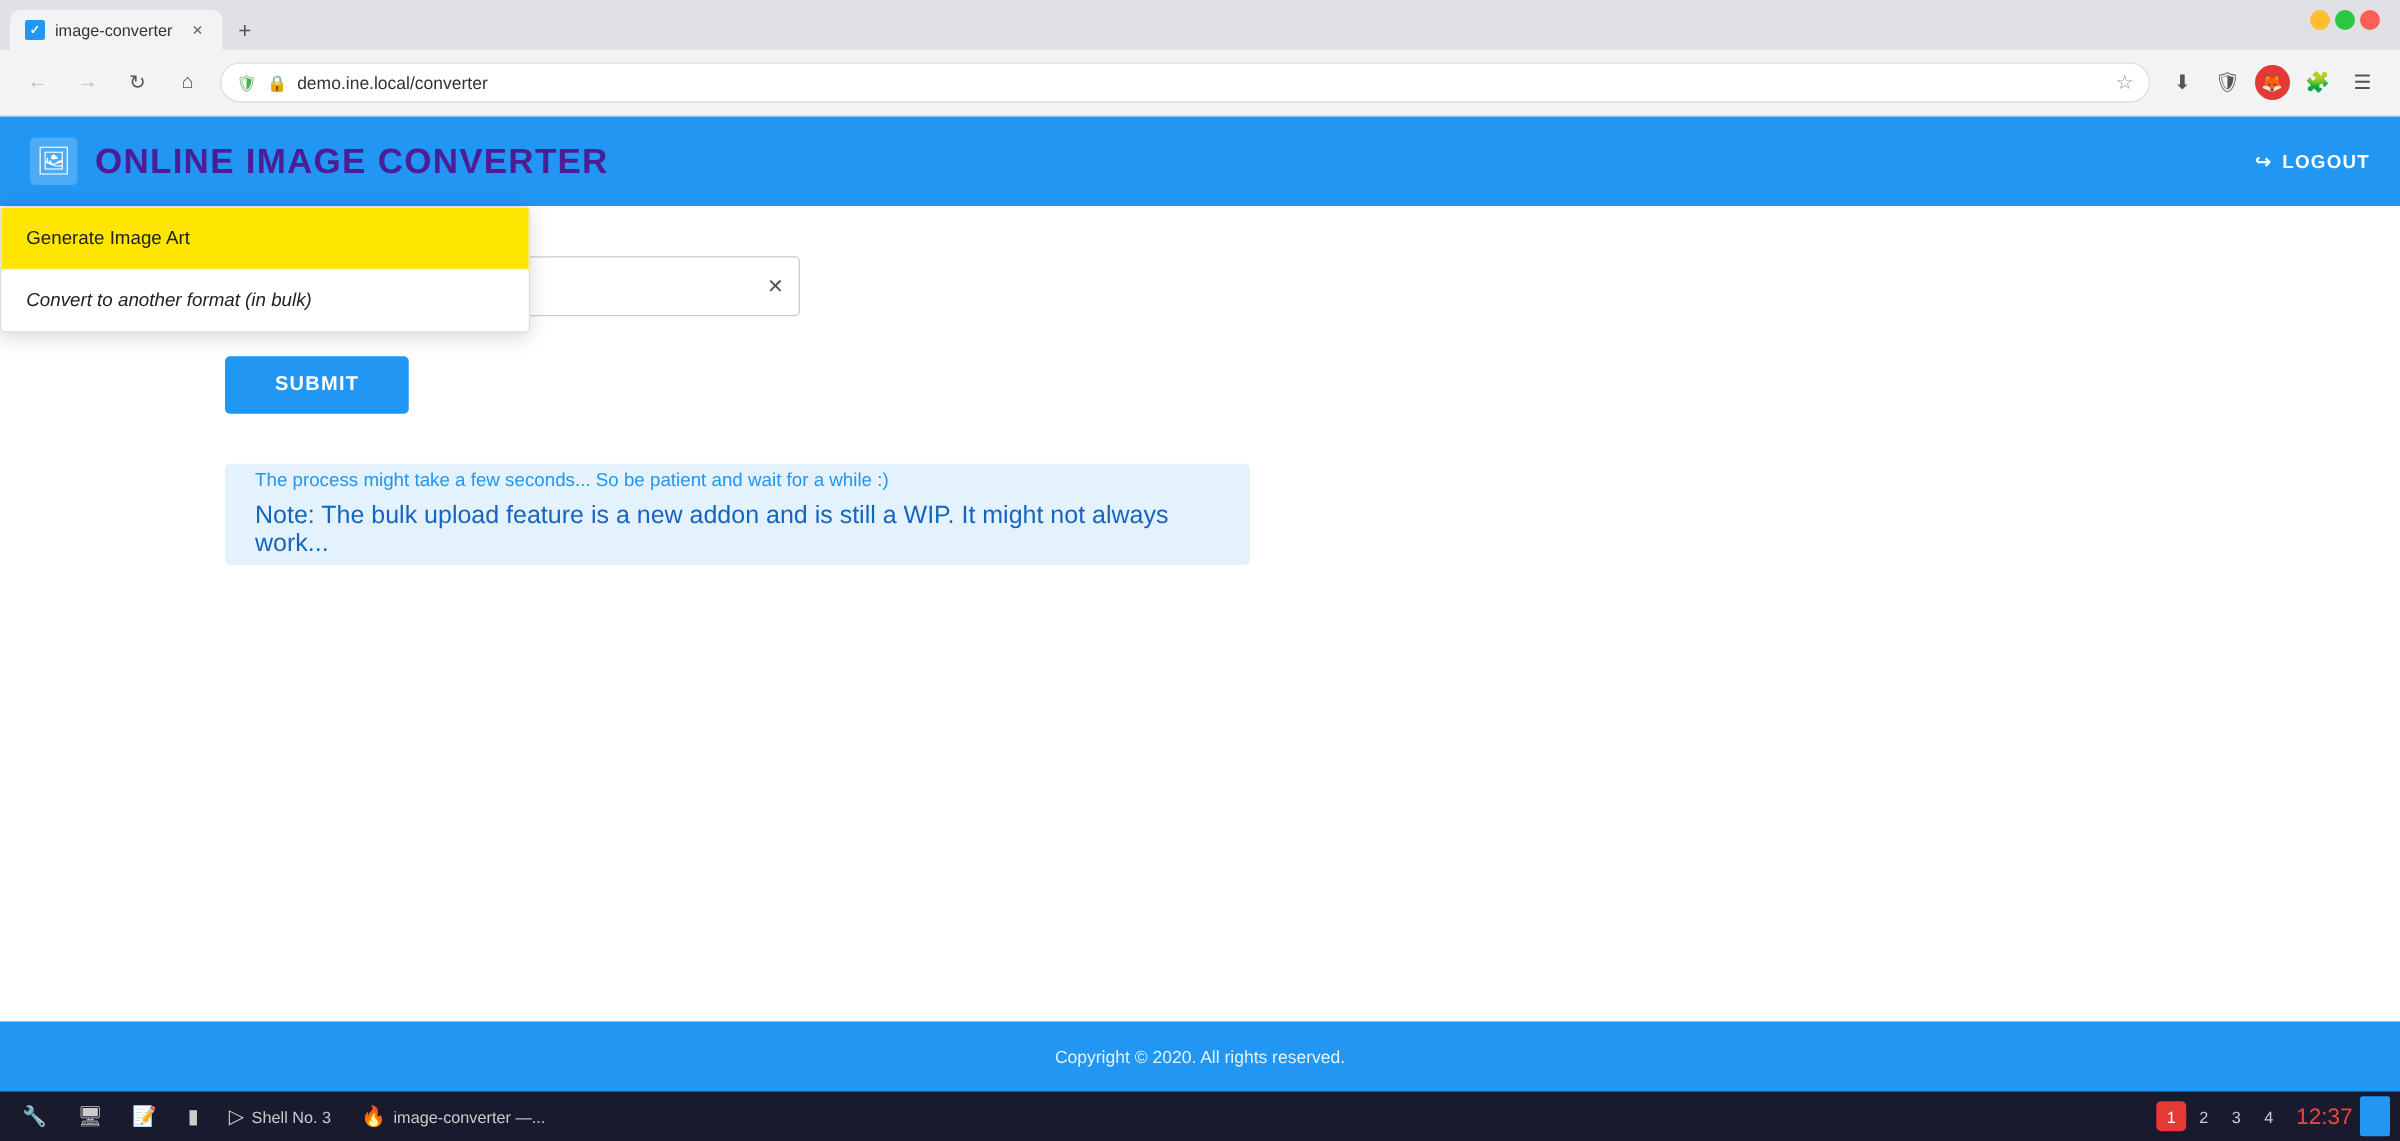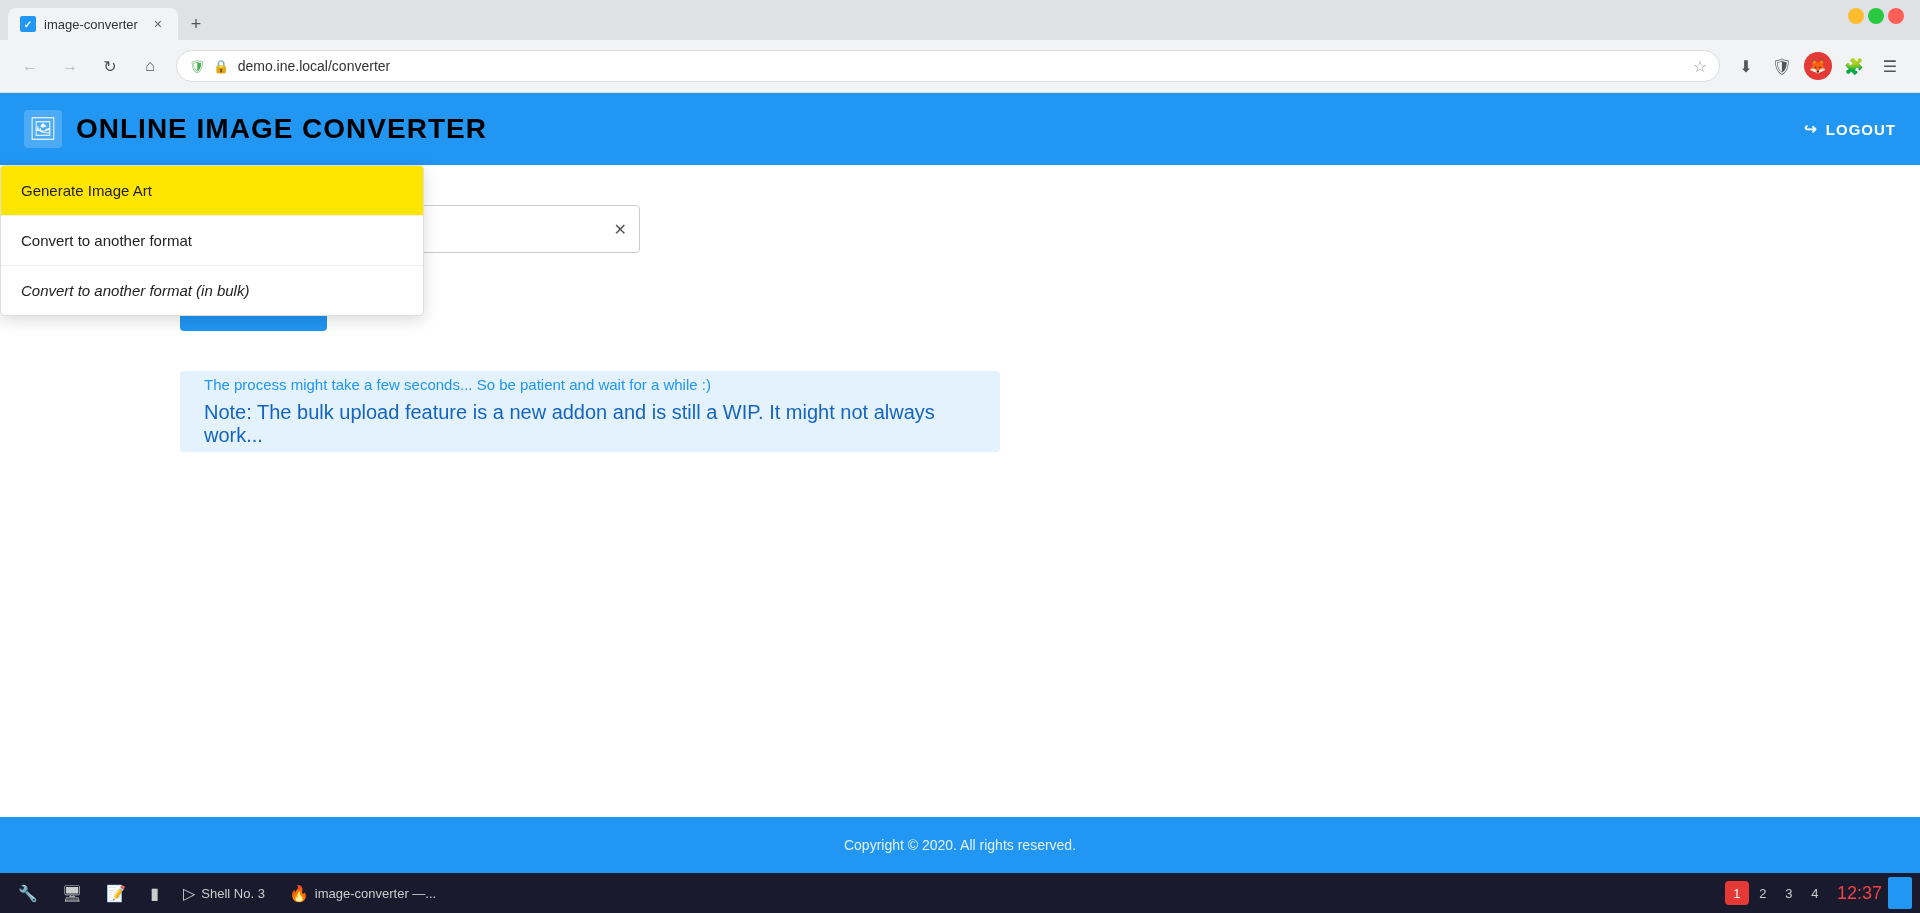--- a/index.html
+++ b/index.html
@@ -147,21 +147,21 @@
       width: 38px; height: 38px;
       background: rgba(255,255,255,0.2);
       border-radius: 4px;
       display: flex; align-items: center; justify-content: center;
       font-size: 22px;
     }
     .app-title {
       font-size: 28px;
       font-weight: bold;
       letter-spacing: 1px;
-      color: #000000;
+      color: #4c1d95;
     }
     .logout-btn {
       display: flex;
       align-items: center;
       gap: 8px;
       color: #fff;
       font-size: 15px;
       font-weight: bold;
       letter-spacing: 1px;
       cursor: pointer;
@@ -408,21 +408,20 @@
       <span class="upload-label">Upload a file</span>
       <div class="upload-field">
         <span class="upload-camera-icon">📷</span>
         <span class="upload-filename">Screenshot...verter.png</span>
         <button class="upload-clear-btn">✕</button>
       </div>
     </div>
 
     <div class="dropdown-menu">
       <div class="dropdown-item highlighted">Generate Image Art</div>
-      <div class="dropdown-item">Convert to another format</div>
       <div class="dropdown-item">Convert to another format (in bulk)</div>
     </div>
   </div>
 
   <div class="submit-section">
     <button class="submit-btn">SUBMIT</button>
   </div>
 
   <div class="info-box">
     <p class="info-text-light">The process might take a few seconds... So be patient and wait for a while :)</p>

